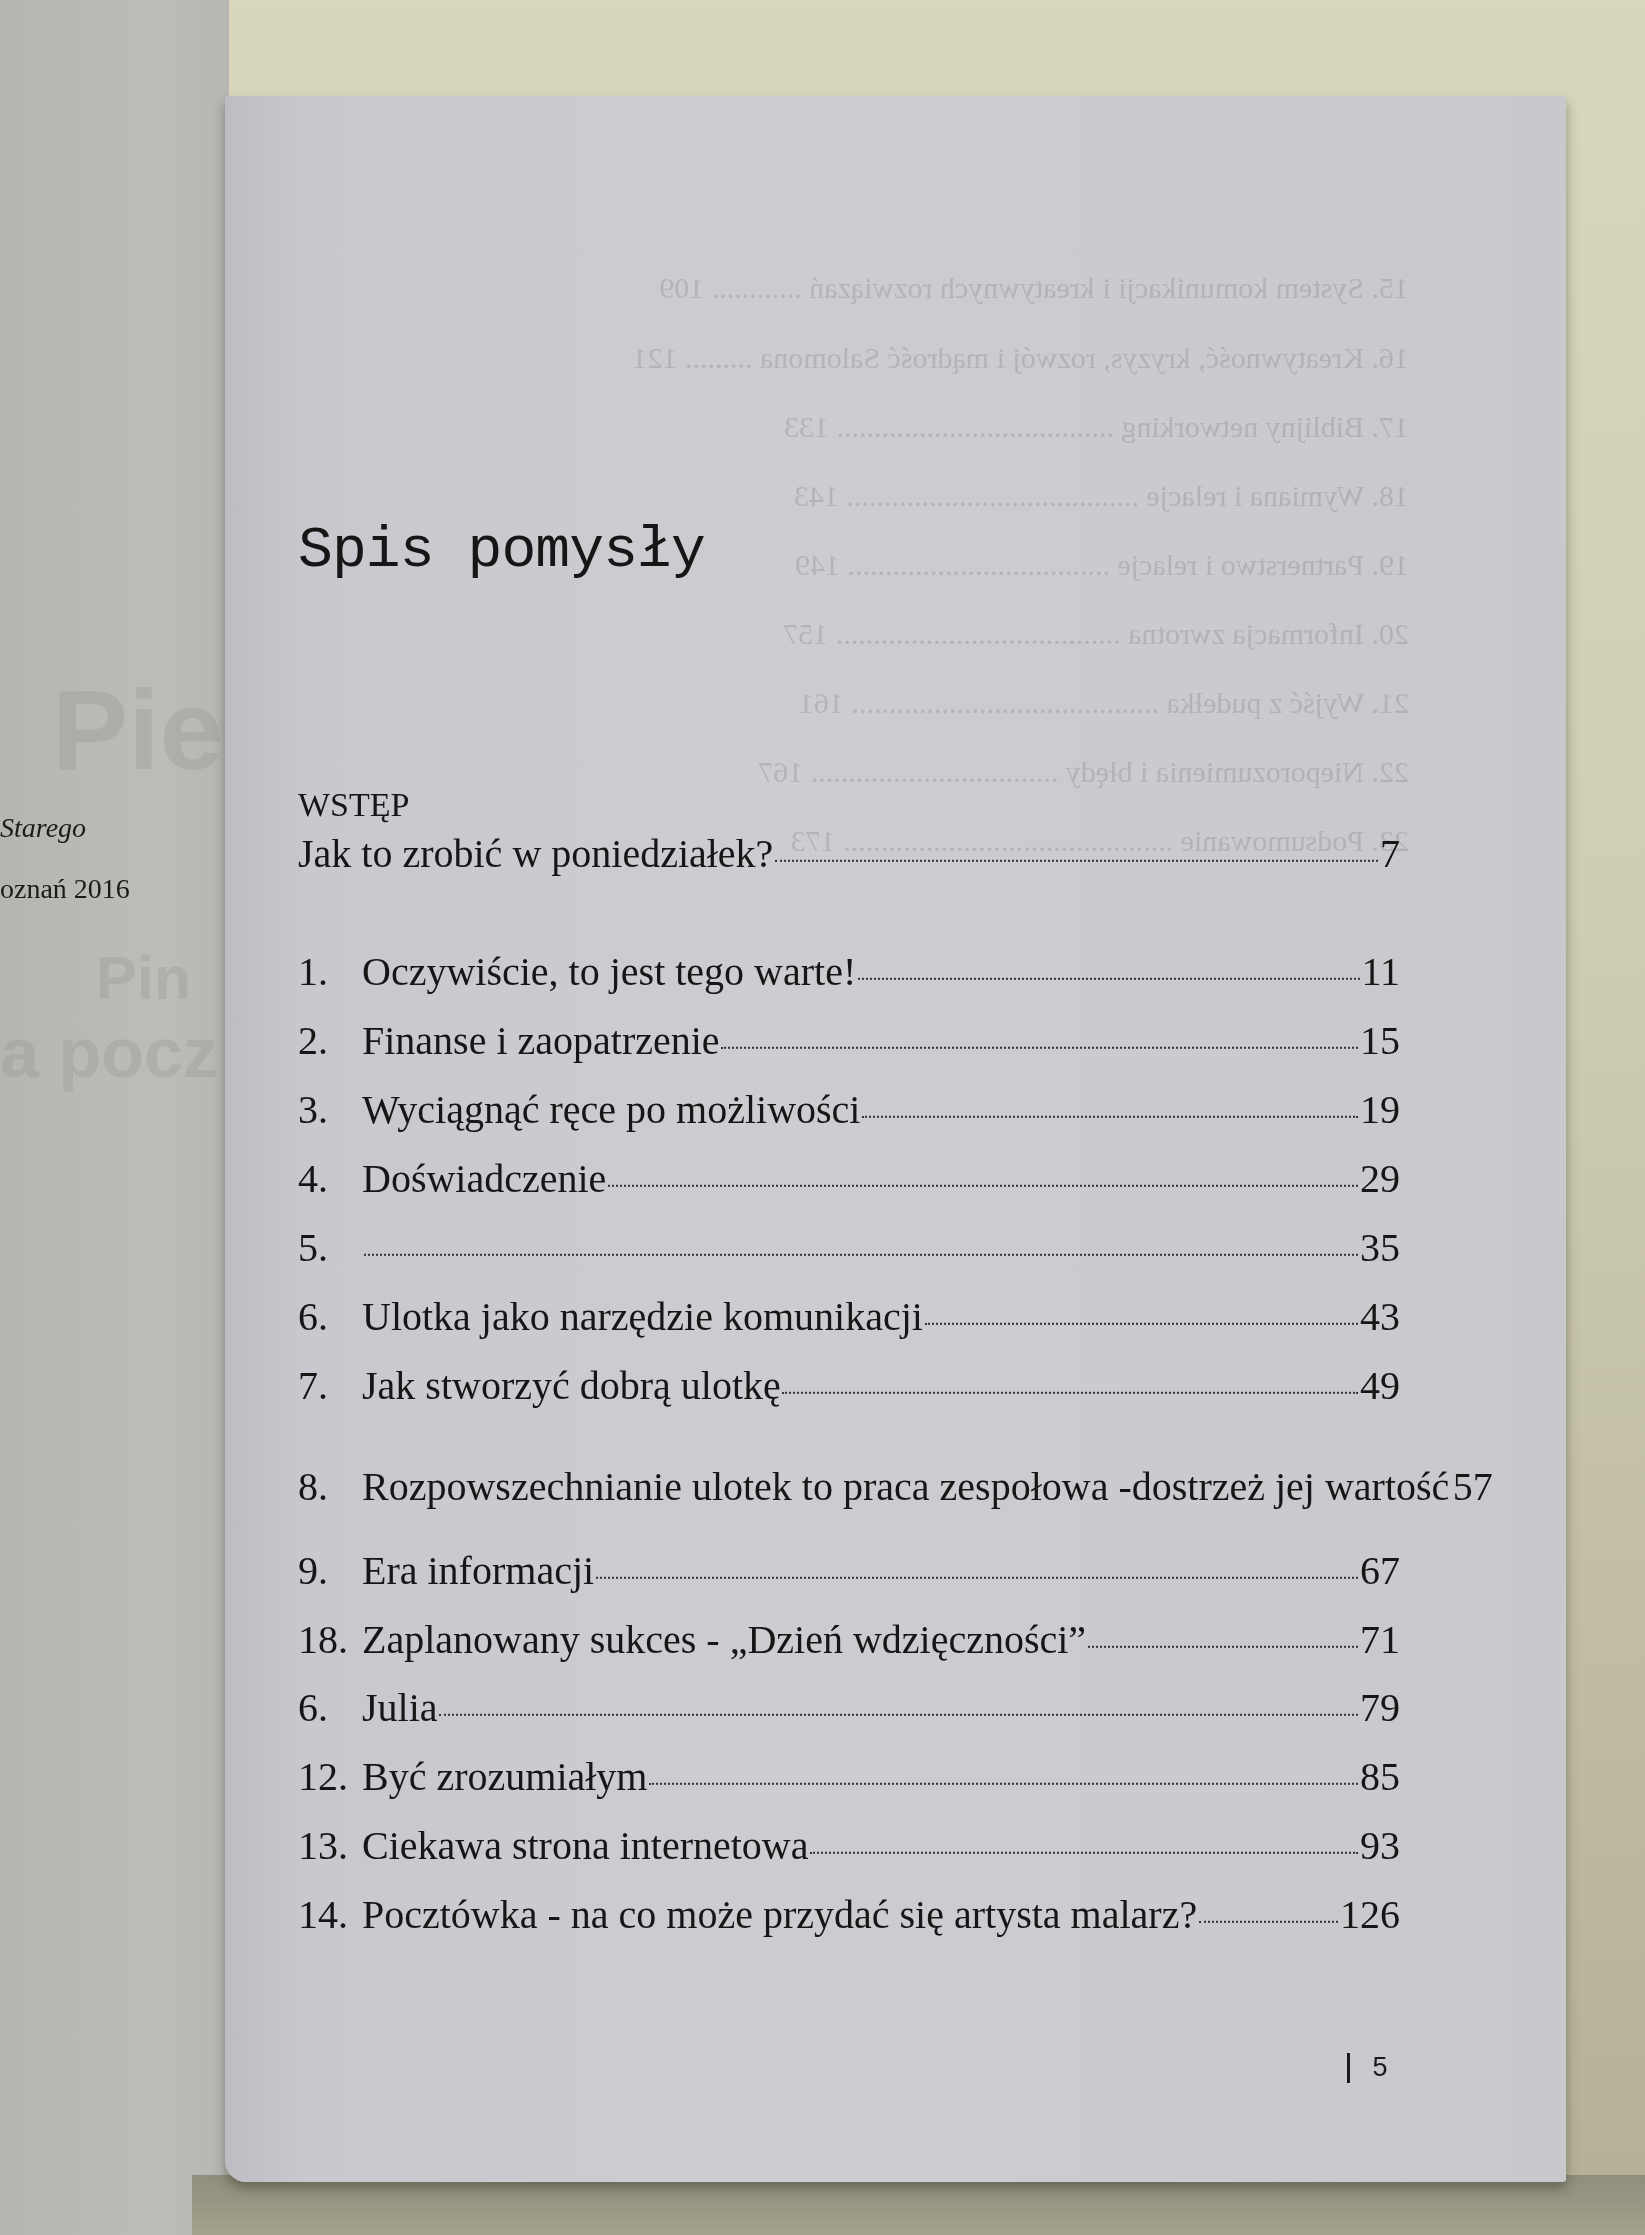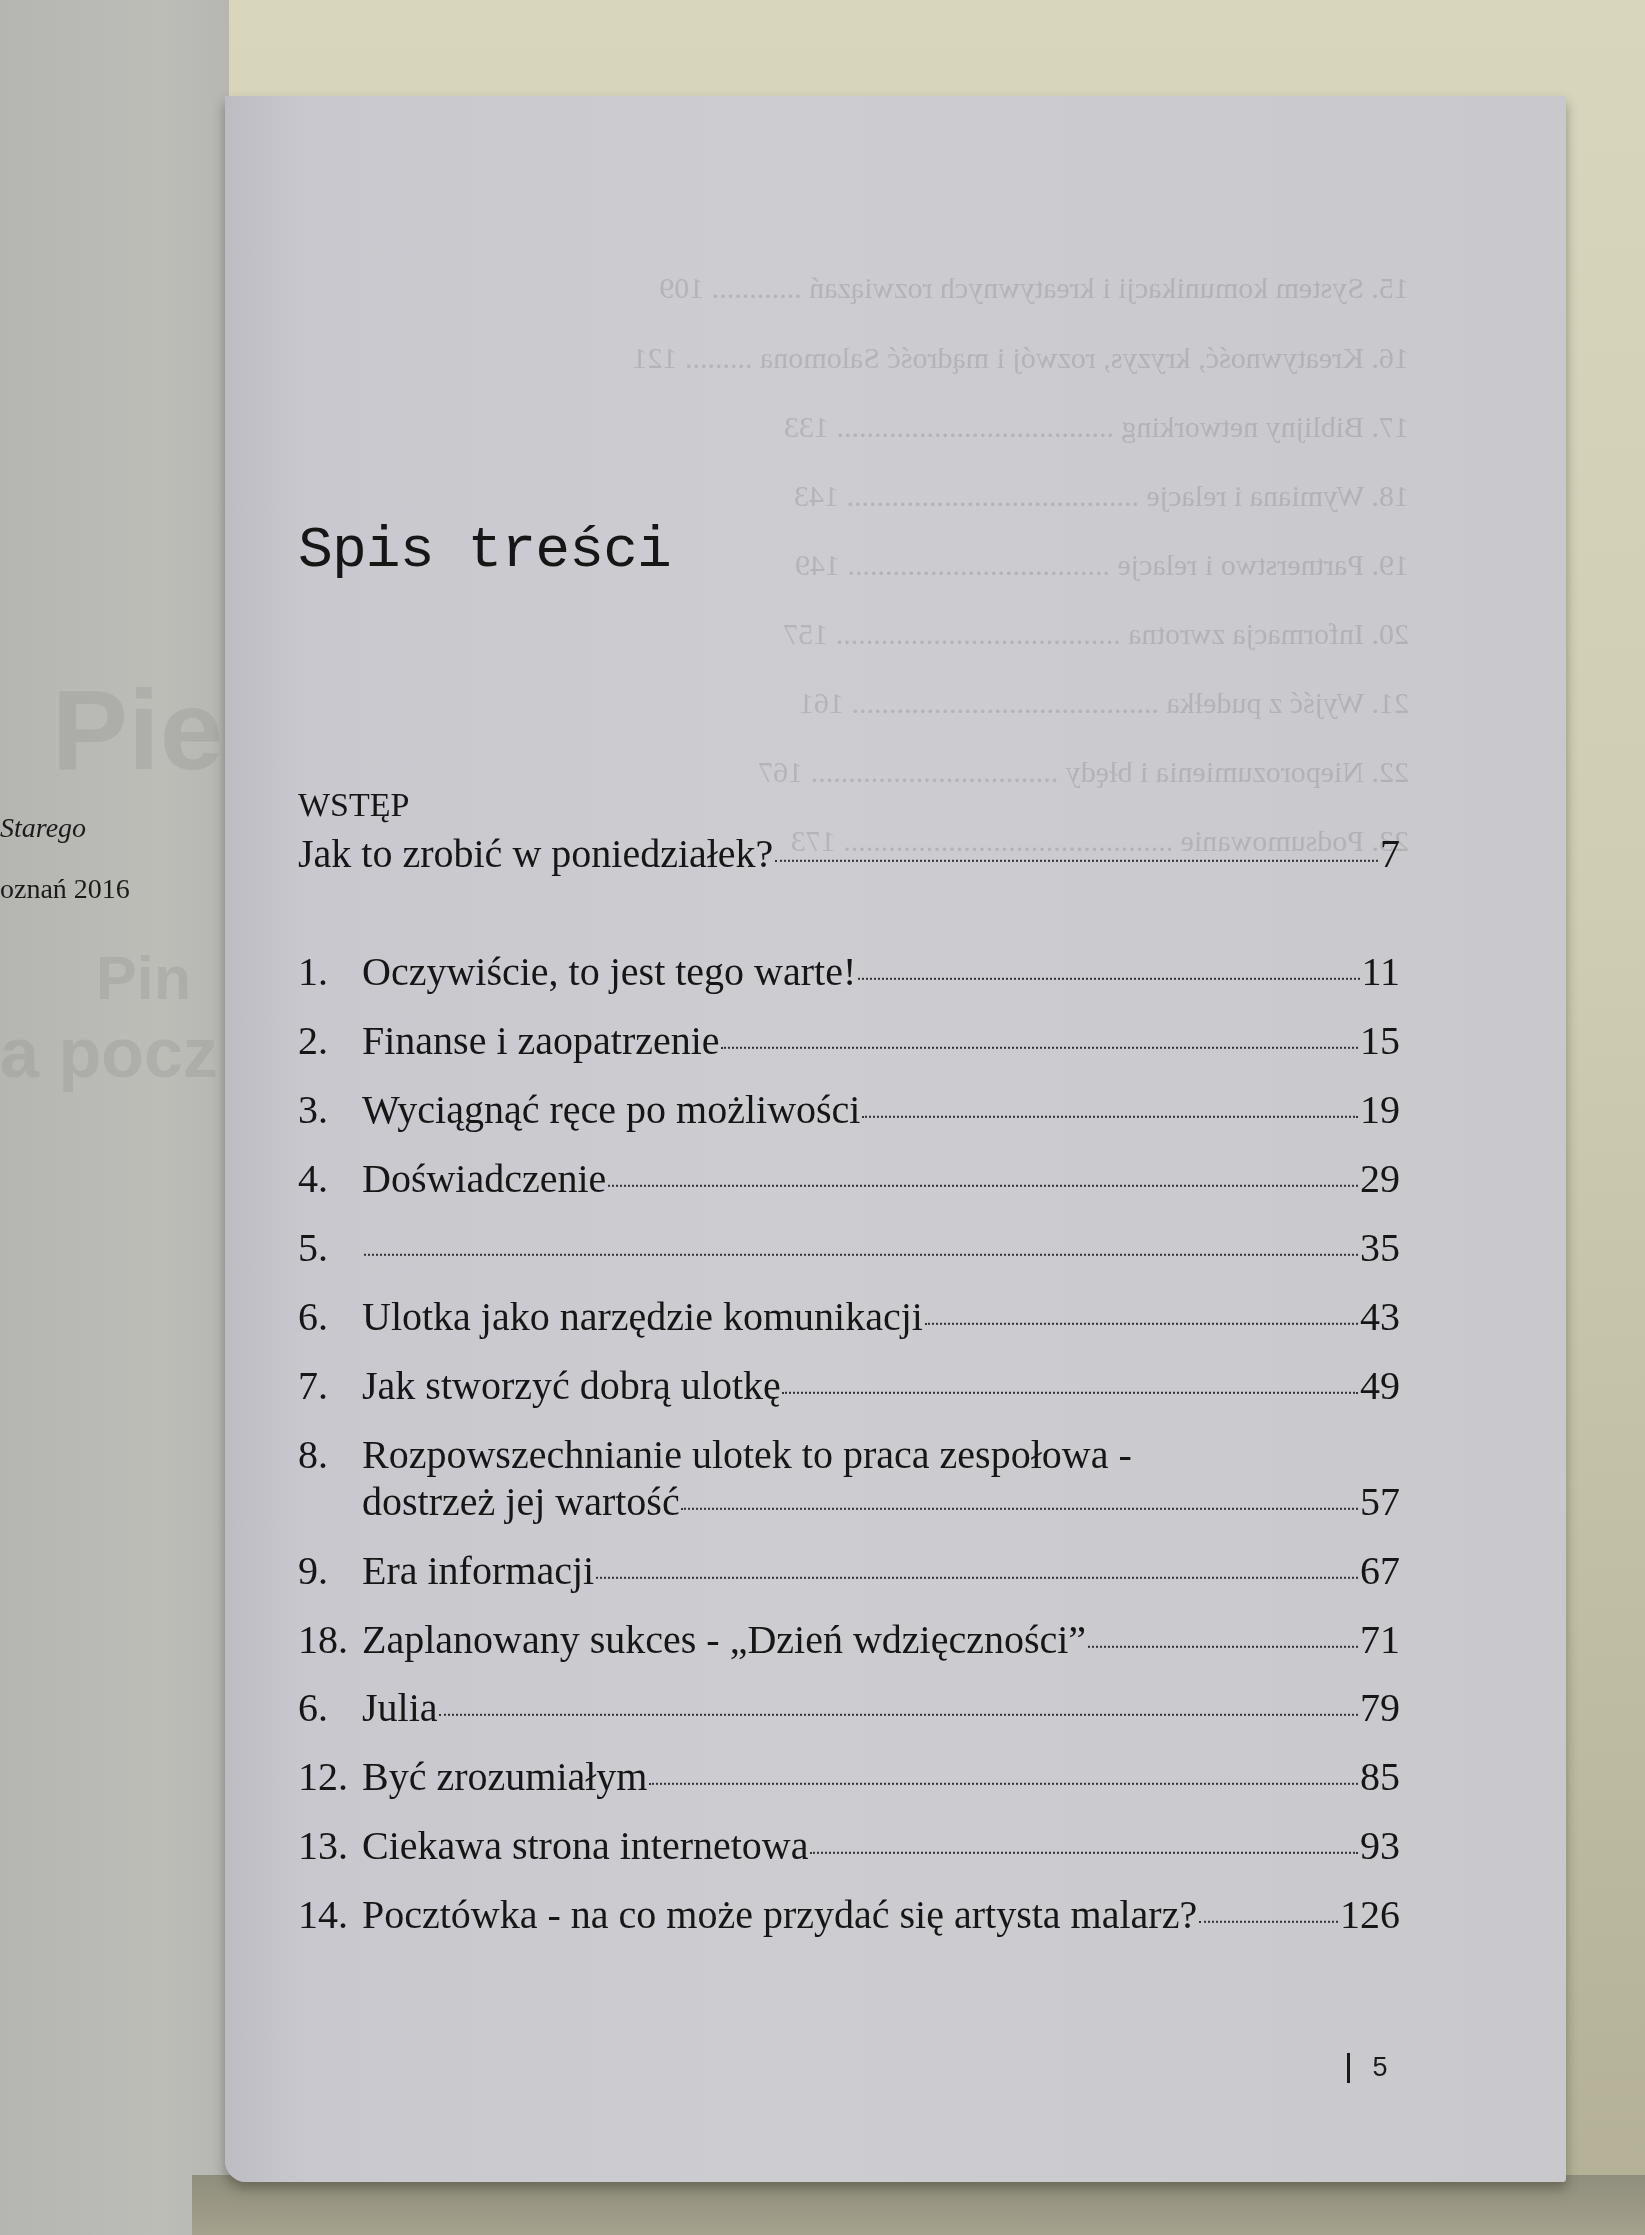--- a/index.html
+++ b/index.html
@@ -56,21 +56,21 @@
     line-height: 47px;
   }
   .entry .num { width: 64px; flex: 0 0 64px; }
   .entry .body { flex: 1; display: flex; align-items: baseline; min-width: 0; }
   .entry .label { white-space: nowrap; }
   .entry .dots {
     flex: 1; margin: 0 1.7px; border-bottom: 2.6px dotted #333; transform: translateY(-5.2px);
     height: 0;
   }
   .entry .page { white-space: nowrap; }
-  .entry.twoline .body { flex-direction: column; align-items: stretch; }
+  .entry.twoline .body { flex-direction: row; align-items: stretch; margin-top: 32px; }
   .entry.twoline .row { display: flex; align-items: baseline; }
   .footer {
     position: absolute; left: 1122px; top: 1956px; display: flex; align-items: center; gap: 23px;
     font-family: "Liberation Sans", sans-serif; font-size: 27px; color: #1a1a1a;
   }
   .footer .bar { width: 2.6px; height: 30px; background: #1a1a1a; }
 </style>
 </head>
 <body>
 
@@ -91,21 +91,21 @@
     <div class="bleed-line" style="left:157px; top:245px;">16. Kreatywność, kryzys, rozwój i mądrość Salomona ......... 121</div>
     <div class="bleed-line" style="left:157px; top:314px;">17. Biblijny networking ..................................... 133</div>
     <div class="bleed-line" style="left:157px; top:383px;">18. Wymiana i relacje ....................................... 143</div>
     <div class="bleed-line" style="left:157px; top:452px;">19. Partnerstwo i relacje ................................... 149</div>
     <div class="bleed-line" style="left:157px; top:521px;">20. Informacja zwrotna ...................................... 157</div>
     <div class="bleed-line" style="left:157px; top:590px;">21. Wyjść z pudełka ......................................... 161</div>
     <div class="bleed-line" style="left:157px; top:659px;">22. Nieporozumienia i błędy ................................. 167</div>
     <div class="bleed-line" style="left:157px; top:728px;">23. Podsumowanie ............................................ 173</div>
   </div>
 
-  <h1 class="title">Spis treści</h1>
+  <h1 class="title">Spis pomysły</h1>
 
   <div class="intro-head">WSTĘP</div>
 
   <div class="entry" style="top:734px;">
     <div class="body">
       <span class="label">Jak to zrobić w poniedziałek?</span>
       <span class="dots"></span>
       <span class="page">7</span>
     </div>
   </div>

